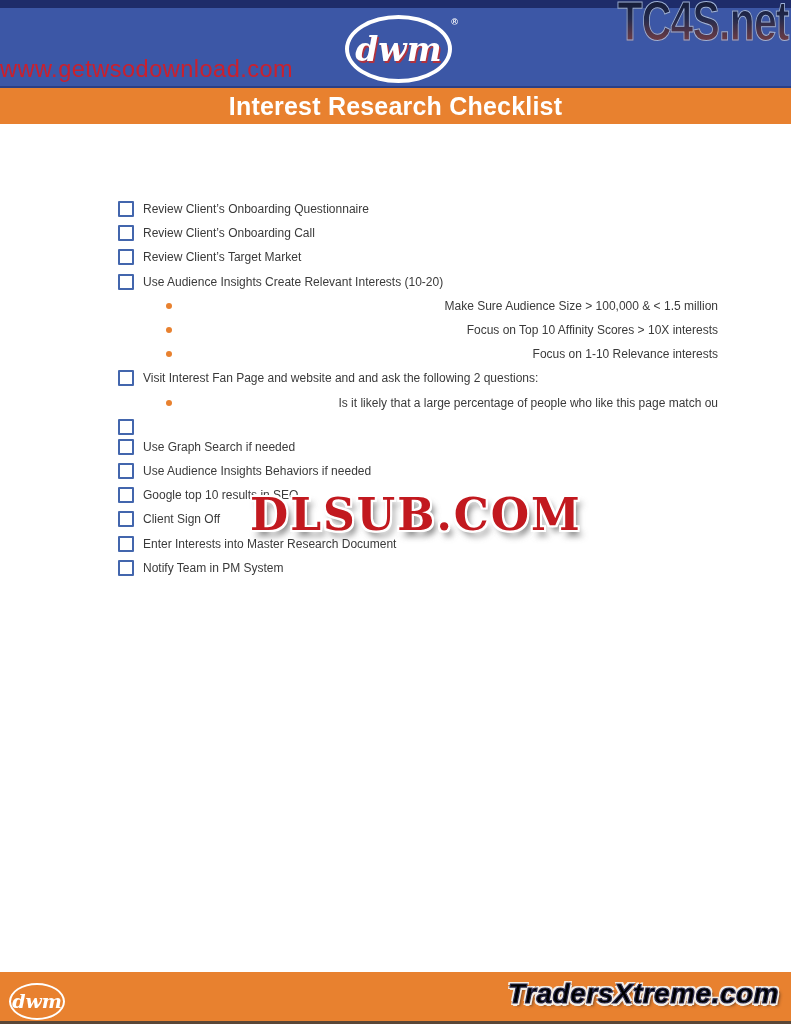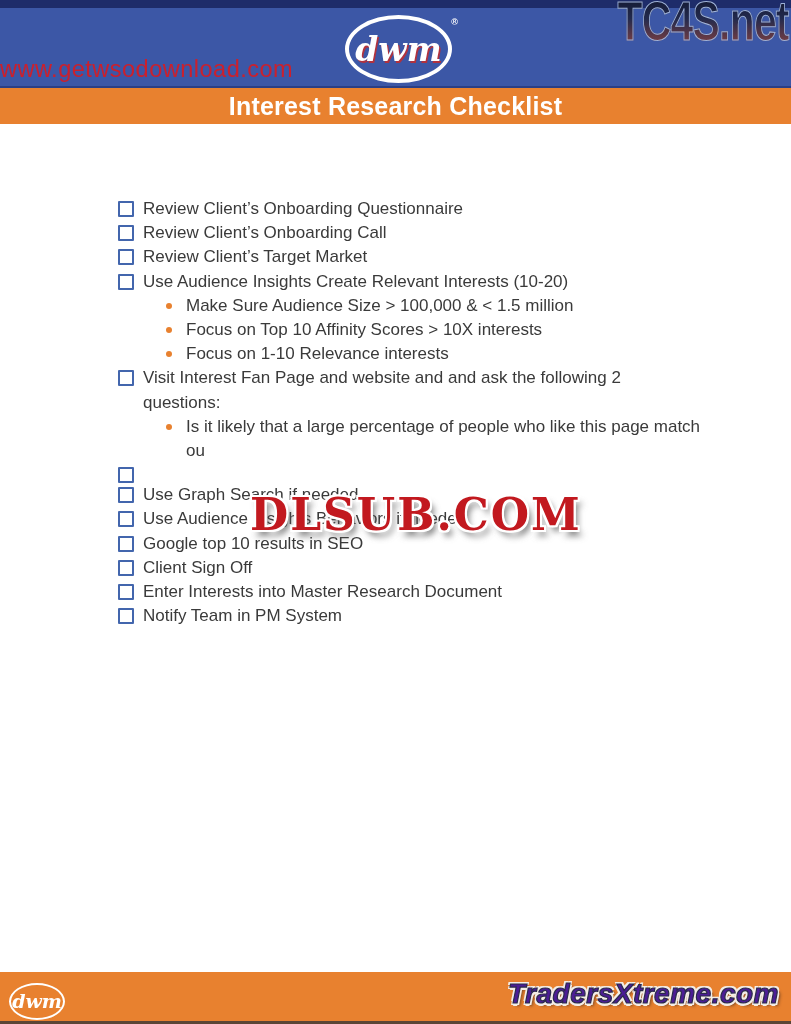--- a/index.html
+++ b/index.html
@@ -21,46 +21,46 @@
         -webkit-background-clip:text;background-clip:text;color:transparent;
         -webkit-text-stroke:1px #9db1d9;}
   .wm-url{position:absolute;top:56px;left:0;width:100%;text-align:left;
           color:#cb202d;font-size:23.5px;letter-spacing:.5px;}
   .title-bar{position:absolute;top:88px;left:0;width:100%;height:36px;background:#e8812f;
              display:flex;align-items:center;justify-content:center;}
   .title-bar .title{color:#ffffff;font-weight:bold;font-size:25px;letter-spacing:.2px;}
 
   
   .checklist{position:absolute;left:118px;top:197px;width:600px;color:#3a3a3a;
-             font-size:17px;line-height:24.2px;}
+             font-size:12px;line-height:24.2px;}
   .item{display:flex;align-items:flex-start;}
   .cbox{flex:0 0 auto;width:12px;height:12px;border:2.5px solid #4366ad;border-radius:1px;
         margin:4px 9px 0 0;background:#ffffff;}
   .item.check .item-text{max-width:540px;}
-  .item.bullet{padding-left:48px;}
+  .item.bullet{padding-left:48px;justify-content:space-between;}
   .bdot{flex:0 0 auto;width:6px;height:6px;border-radius:50%;background:#e8812f;margin:9px 14px 0 0;}
   .item.bullet .item-text{max-width:524px;}
 
   
   .wm-dlsub{position:absolute;left:250px;top:489px;font-family:"DejaVu Serif", serif;font-weight:bold;
             font-size:44px;letter-spacing:2px;color:#c2191f;
             text-shadow:
               -2px -2px 0 #fff, 2px -2px 0 #fff, -2px 2px 0 #fff, 2px 2px 0 #fff,
               -2px 0 0 #fff, 2px 0 0 #fff, 0 -2px 0 #fff, 0 2px 0 #fff,
               4px 6px 6px rgba(90,90,90,.75);}
 
   
   .footer{position:absolute;left:0;bottom:0;width:100%;height:52px;}
   .footer-orange{position:absolute;left:0;top:0;width:100%;height:49px;background:#e8812f;}
   .footer-strip{position:absolute;left:0;bottom:0;width:100%;height:3px;background:#5a4636;}
   .dwm-oval-sm{position:absolute;left:9px;top:11px;width:52px;height:33px;border:2.5px solid #ffffff;
                border-radius:50%;display:flex;align-items:center;justify-content:center;}
   .dwm-oval-sm .dwm-script{font-size:19px;text-shadow:none;}
   .wm-traders{position:absolute;right:12px;top:6px;font-weight:bold;font-style:italic;font-size:28px;
-              letter-spacing:.5px;color:#4c1d95;-webkit-text-stroke:1.2px #2a2a4a;
+              letter-spacing:.5px;color:#000000;-webkit-text-stroke:1.2px #2a2a4a;
               text-shadow:
                 -2px -2px 0 #f3ede6, 2px -2px 0 #f3ede6, -2px 2px 0 #f3ede6, 2px 2px 0 #f3ede6,
                 0 3px 0 #f3ede6, 3px 3px 3px rgba(60,40,30,.6);}
 </style>
 </head>
 <body>
 
 <div class="page">
 
   <div class="top-strip"></div>

